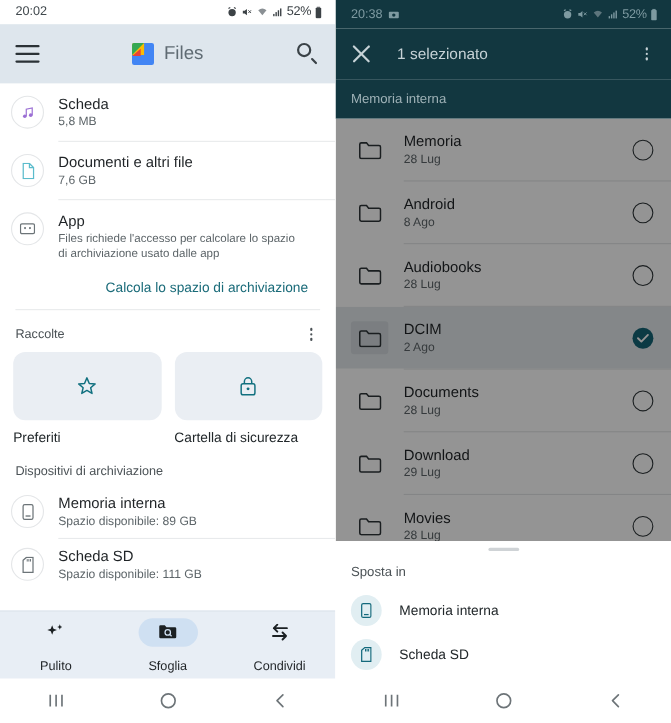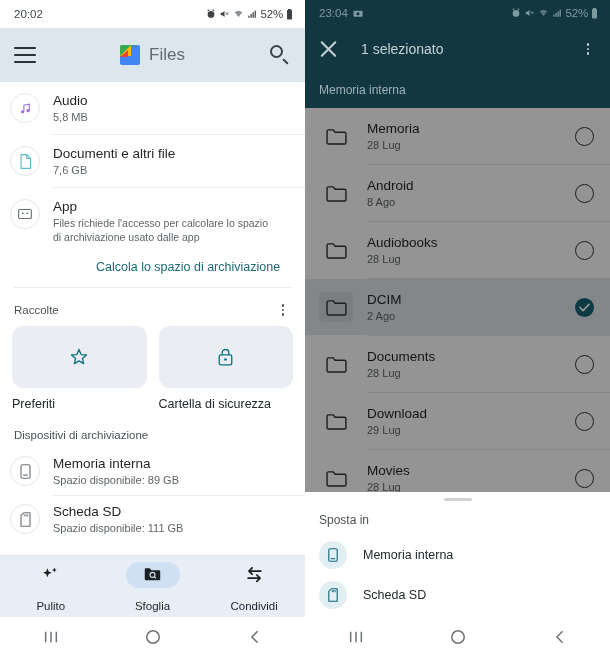--- a/index.html
+++ b/index.html
@@ -18,21 +18,21 @@
   
   .panel-left {
     position: relative;
     width: 305px; height: 657px;
     background: #ffffff;
     overflow: hidden;
     display: flex;
     flex-direction: column;
   }
   .statusbar-l {
-    height: 28px;
+    height: 22px;
     background: #ffffff;
     display: flex;
     align-items: center;
     justify-content: space-between;
     padding: 0 12px 0 14px;
     color: #40484d;
     font-size: 11.5px;
     flex: none;
   }
   .sb-icons {
@@ -377,21 +377,21 @@
 
       <div class="cat-row">
         <div class="cat-ico">
           <svg width="13" height="13" viewBox="0 0 24 24">
               <path d="M9 18V6l10-2v12" stroke="#9b6fd4" stroke-width="2" fill="none"></path>
               <circle cx="6.5" cy="18" r="3" fill="#9b6fd4"></circle>
               <circle cx="16.5" cy="16" r="3" fill="#9b6fd4"></circle>
             </svg>
         </div>
         <div class="cat-txt">
-          <div class="cat-title">Audio</div>
+          <div class="cat-title">Scheda</div>
           <div class="cat-sub">5,8 MB</div>
         </div>
       </div>
       <div class="divider-l"></div>
 
       <div class="cat-row">
         <div class="cat-ico">
           <svg width="13" height="15" viewBox="0 0 20 24">
               <path d="M3 1h9l6 6v16H3z" fill="none" stroke="#5bbccc" stroke-width="1.8"></path>
               <path d="M12 1v6h6" fill="none" stroke="#5bbccc" stroke-width="1.8"></path>
@@ -527,21 +527,21 @@
             <path d="M11 3L5 9l6 6" fill="none" stroke="#6d7478" stroke-width="1.7" stroke-linecap="round" stroke-linejoin="round"></path>
           </svg>
       </div>
     </div>
   </div>
 
   <div class="panel-right">
 
     <div class="statusbar-r">
       <span style="display:flex;align-items:center;gap:5px;">
-        <span>23:04</span>
+        <span>20:38</span>
         <svg width="10" height="9" viewBox="0 0 22 18">
             <rect x="1" y="3" width="20" height="13" rx="2" fill="#7e9aa1"></rect>
             <circle cx="11" cy="9.5" r="3.4" fill="#123740"></circle>
           </svg>
       </span>
       <span class="sb-icons">
         <svg width="10" height="10" viewBox="0 0 24 24">
             <circle cx="12" cy="13" r="8" fill="#7e9aa1"></circle>
             <path d="M4 4l4-2M20 4l-4-2" stroke="#7e9aa1" stroke-width="2.5"></path>
           </svg>

